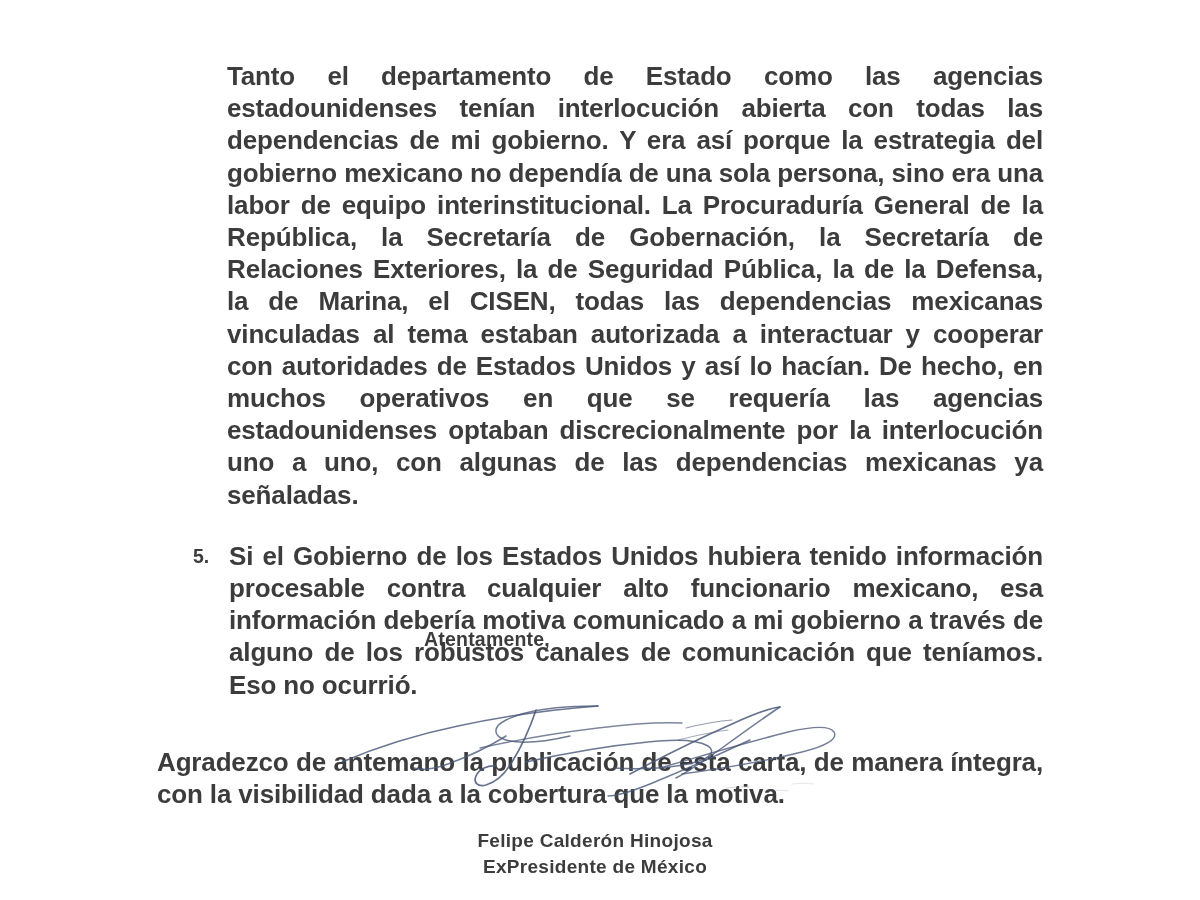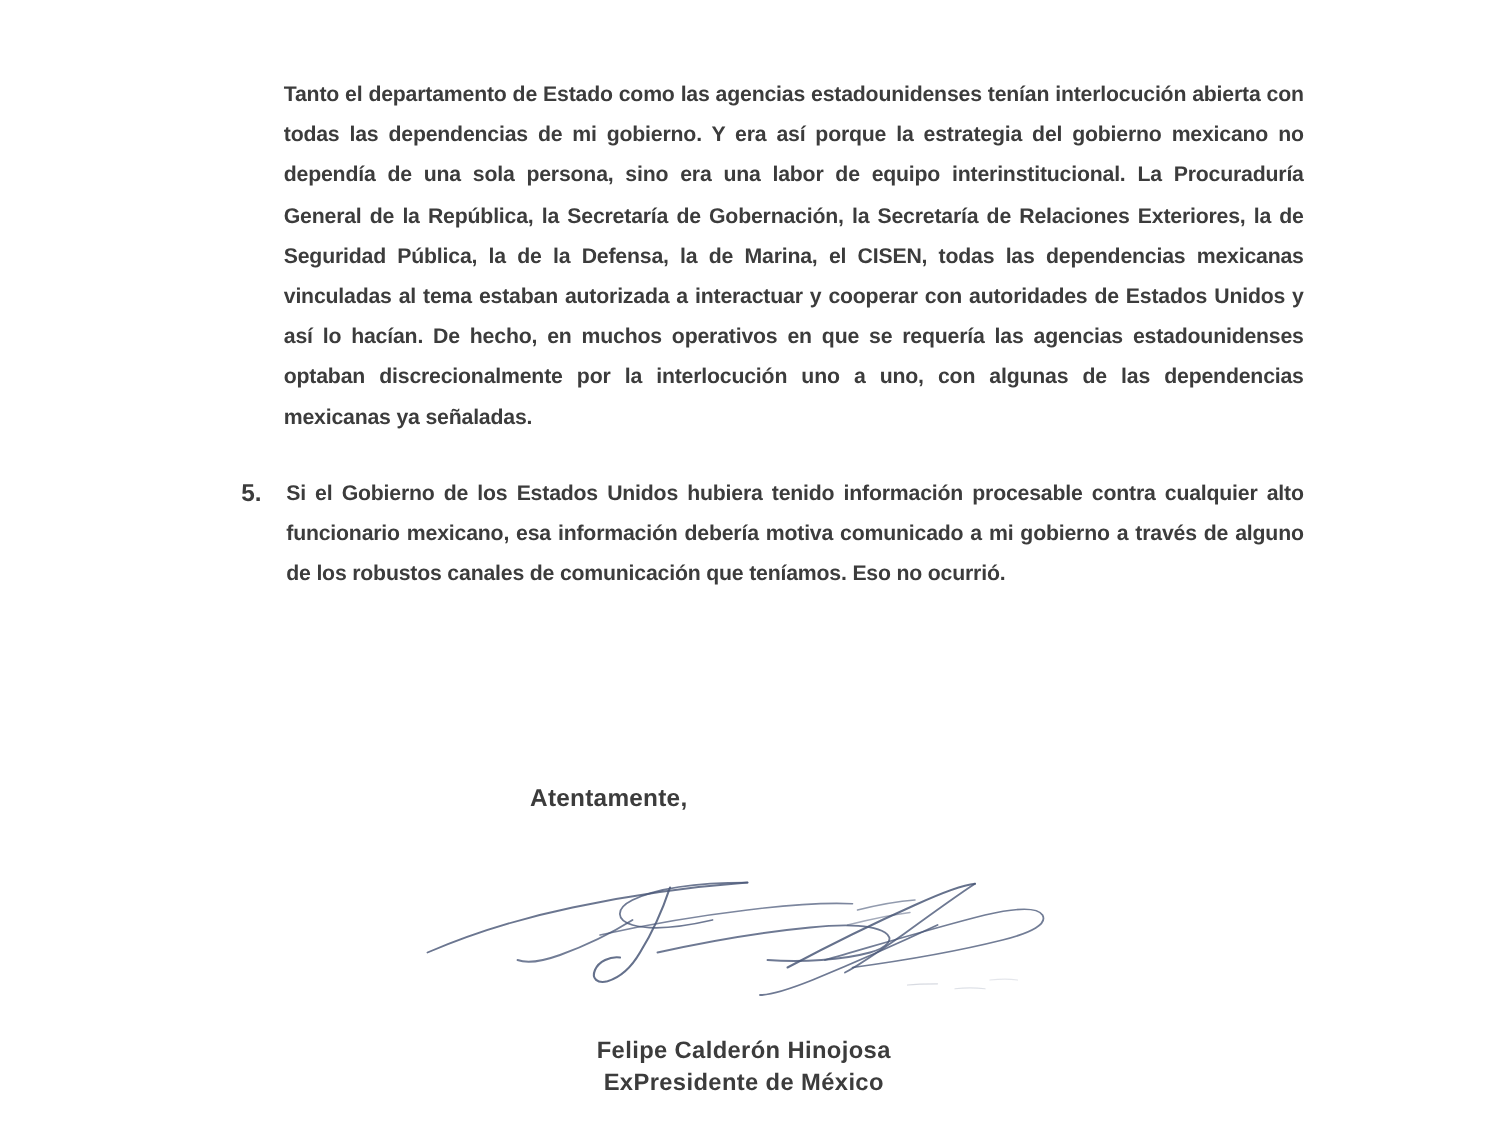--- a/index.html
+++ b/index.html
@@ -29,21 +29,21 @@
     position: absolute;
     left: 157px;
     top: 60px;
     width: 886px;
   }
 
   .para {
     margin: 0;
     text-align: justify;
     text-justify: inter-word;
-    font-size: 17px;
+    font-size: 26px;
     line-height: 32.2px;
     letter-spacing: -0.15px;
     color: #3c3c3c;
     font-weight: 600;
   }
 
   
   .para-indented {
     margin-left: 70px;
     width: 816px;
@@ -131,20 +131,21 @@
 
   <div class="letter-body">
 
     <p class="para para-indented">Tanto el departamento de Estado como las agencias estadounidenses tenían interlocución abierta con todas las dependencias de mi gobierno.  Y era así porque la estrategia del gobierno mexicano no dependía de una sola persona, sino era una labor de equipo interinstitucional. La Procuraduría General de la República, la Secretaría de Gobernación, la Secretaría de Relaciones Exteriores, la de Seguridad Pública, la de la Defensa, la de Marina, el CISEN, todas las dependencias mexicanas vinculadas al tema estaban autorizada a interactuar y cooperar con autoridades de Estados Unidos y así lo hacían.  De hecho, en muchos operativos en que se requería las agencias estadounidenses optaban discrecionalmente por la interlocución uno a uno, con algunas de las dependencias mexicanas ya señaladas.</p>
 
     <div class="list-block">
       <div class="list-marker">5.</div>
       <p class="para list-text">Si el Gobierno de los Estados Unidos hubiera tenido información procesable contra cualquier alto funcionario mexicano, esa información debería motiva comunicado a mi gobierno a través de alguno de los robustos canales de comunicación que teníamos. Eso no ocurrió.</p>
     </div>
 
+    <p class="para para-closing">Agradezco de antemano la publicación de esta carta, de manera íntegra, con la visibilidad dada a la cobertura que la motiva.</p>
 
   </div>
 
   <div class="signoff">
     <div class="signoff-word">Atentamente,</div>
   </div>
 
   <div class="signature-wrap">
     <svg viewBox="0 0 520 135" xmlns="http://www.w3.org/2000/svg">
       <g fill="none" stroke="#4a5878" stroke-linecap="round" stroke-linejoin="round">

